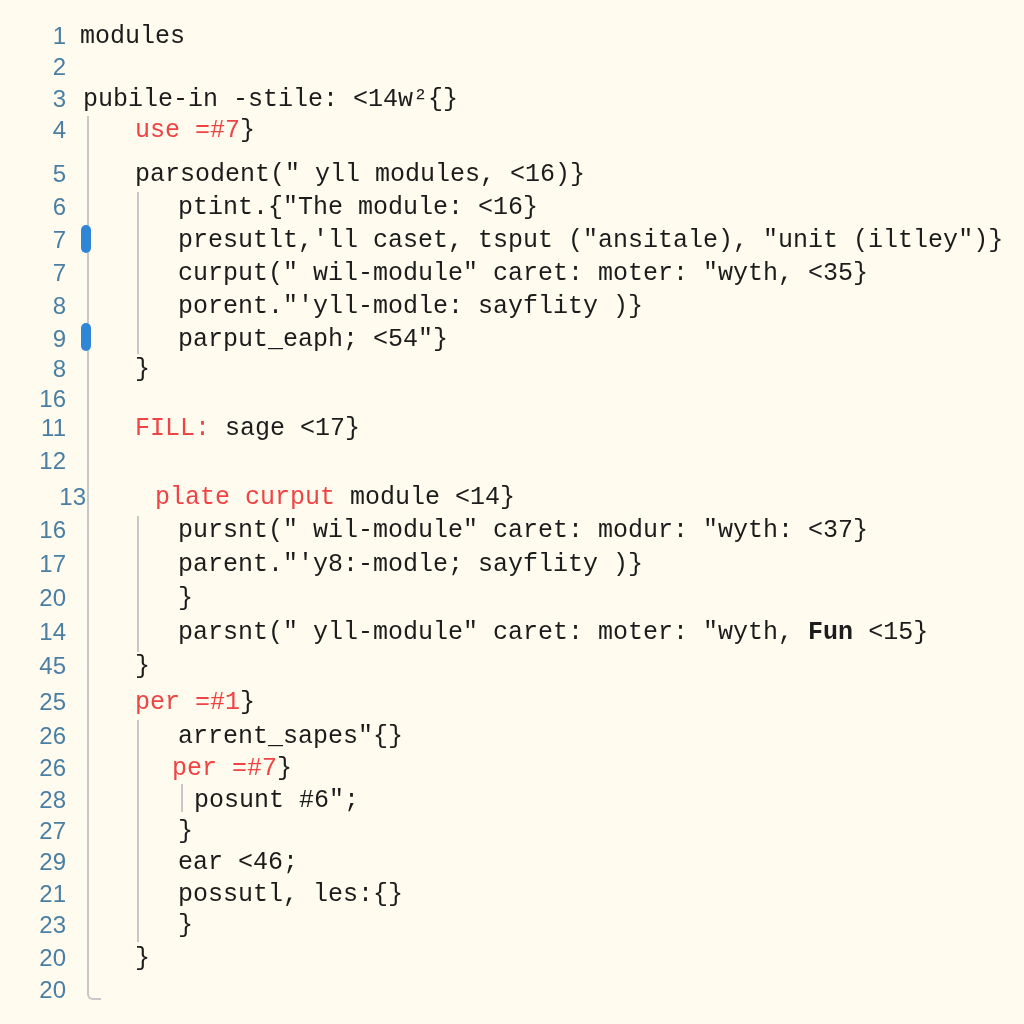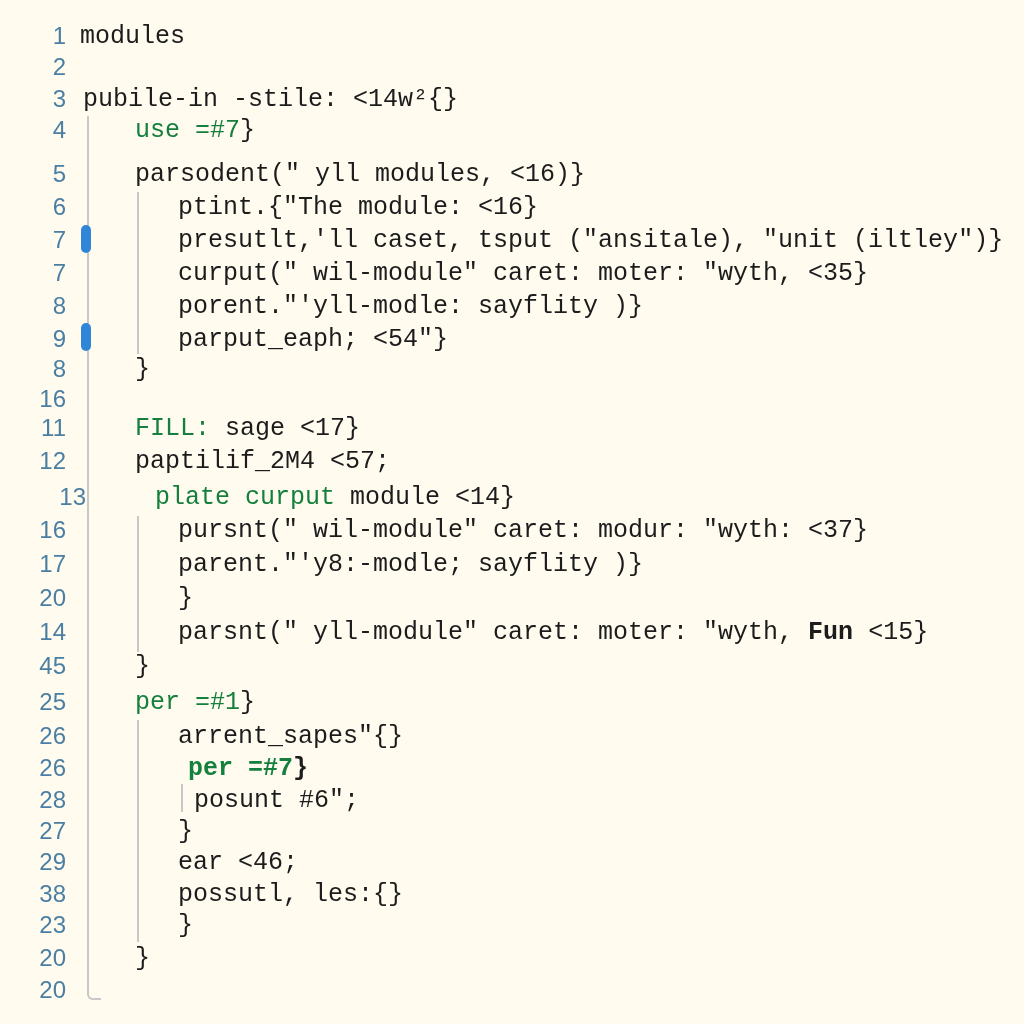--- a/index.html
+++ b/index.html
@@ -33,21 +33,21 @@
       text-align: right;
       font-family: "Liberation Sans", "DejaVu Sans", sans-serif;
       font-size: 24px;
       color: #4a7fa3;
       top: 0;
     }
     .code {
       position: absolute;
       top: 0;
     }
-    .kw { color: #15803d; text-align: right; }
+    .kw { color: #ef4444; text-align: right; }
     .bold { font-weight: bold; text-align: center; }
     .guide {
       position: absolute;
       width: 2px;
       background: #c8c8c8;
     }
     .marker {
       position: absolute;
       left: 81px;
       width: 10px;
@@ -88,31 +88,31 @@
       <div class="line" style="top: 116px;"><span class="ln">4</span><span class="code" style="left: 135px;"><span class="kw">use =#7</span><span>}</span></span></div>
       <div class="line" style="top: 160px;"><span class="ln">5</span><span class="code" style="left: 135px;"><span>parsodent(" yll modules, &lt;16)}</span></span></div>
       <div class="line" style="top: 193px;"><span class="ln">6</span><span class="code" style="left: 178px;"><span>ptint.{"The module: &lt;16}</span></span></div>
       <div class="line" style="top: 226px;"><span class="ln">7</span><span class="code" style="left: 178px;"><span>presutlt,'ll caset, tsput ("ansitale), "unit (iltley")}</span></span></div>
       <div class="line" style="top: 259px;"><span class="ln">7</span><span class="code" style="left: 178px;"><span>curput(" wil-module" caret: moter: "wyth, &lt;35}</span></span></div>
       <div class="line" style="top: 292px;"><span class="ln">8</span><span class="code" style="left: 178px;"><span>porent."'yll-modle: sayflity )}</span></span></div>
       <div class="line" style="top: 325px;"><span class="ln">9</span><span class="code" style="left: 178px;"><span>parput_eaph; &lt;54"}</span></span></div>
       <div class="line" style="top: 355px;"><span class="ln">8</span><span class="code" style="left: 135px;"><span>}</span></span></div>
       <div class="line" style="top: 385px;"><span class="ln">16</span><span class="code" style="left: 0px;"></span></div>
       <div class="line" style="top: 414px;"><span class="ln">11</span><span class="code" style="left: 135px;"><span class="kw">FILL:</span><span> sage &lt;17}</span></span></div>
-      <div class="line" style="top: 447px;"><span class="ln">12</span><span class="code" style="left: 135px;"><span>paptilif_2M4 &lt;57;</span></span></div>
+      <div class="line" style="top: 447px;"><span class="ln">12</span></div>
       <div class="line" style="top: 483px; margin-left: 20px;"><span class="ln">13</span><span class="code" style="left: 135px;"><span class="kw">plate curput</span><span> module &lt;14}</span></span></div>
       <div class="line" style="top: 516px;"><span class="ln">16</span><span class="code" style="left: 178px;"><span>pursnt(" wil-module" caret: modur: "wyth: &lt;37}</span></span></div>
       <div class="line" style="top: 550px;"><span class="ln">17</span><span class="code" style="left: 178px;"><span>parent."'y8:-modle; sayflity )}</span></span></div>
       <div class="line" style="top: 584px;"><span class="ln">20</span><span class="code" style="left: 178px;"><span>}</span></span></div>
       <div class="line" style="top: 618px;"><span class="ln">14</span><span class="code" style="left: 178px;"><span>parsnt(" yll-module" caret: moter: "wyth, </span><span class="bold">Fun</span><span> &lt;15}</span></span></div>
       <div class="line" style="top: 652px;"><span class="ln">45</span><span class="code" style="left: 135px;"><span>}</span></span></div>
       <div class="line" style="top: 688px;"><span class="ln">25</span><span class="code" style="left: 135px;"><span class="kw">per =#1</span><span>}</span></span></div>
       <div class="line" style="top: 722px;"><span class="ln">26</span><span class="code" style="left: 178px;"><span>arrent_sapes"{}</span></span></div>
-      <div class="line" style="top: 754px;"><span class="ln">26</span><span class="code" style="left: 188px; font-weight: bold;"><span class="kw">per =#7</span><span>}</span></span></div>
+      <div class="line" style="top: 754px;"><span class="ln">26</span><span class="code" style="left: 172px;"><span class="kw">per =#7</span><span>}</span></span></div>
       <div class="line" style="top: 786px;"><span class="ln">28</span><span class="code" style="left: 194px;"><span>posunt #6";</span></span></div>
       <div class="line" style="top: 817px;"><span class="ln">27</span><span class="code" style="left: 178px;"><span>}</span></span></div>
       <div class="line" style="top: 848px;"><span class="ln">29</span><span class="code" style="left: 178px;"><span>ear &lt;46;</span></span></div>
-      <div class="line" style="top: 880px;"><span class="ln">38</span><span class="code" style="left: 178px;"><span>possutl, les:{}</span></span></div>
+      <div class="line" style="top: 880px;"><span class="ln">21</span><span class="code" style="left: 178px;"><span>possutl, les:{}</span></span></div>
       <div class="line" style="top: 911px; padding-left: 36px;"><span class="ln">23</span><span class="code" style="left: 178px;"><span>}</span></span></div>
       <div class="line" style="top: 944px;"><span class="ln">20</span><span class="code" style="left: 135px;"><span>}</span></span></div>
       <div class="line" style="top: 976px;"><span class="ln">20</span><span class="code" style="left: 0px;"></span></div>
     </div>
 </div>
 
 </body></html>

